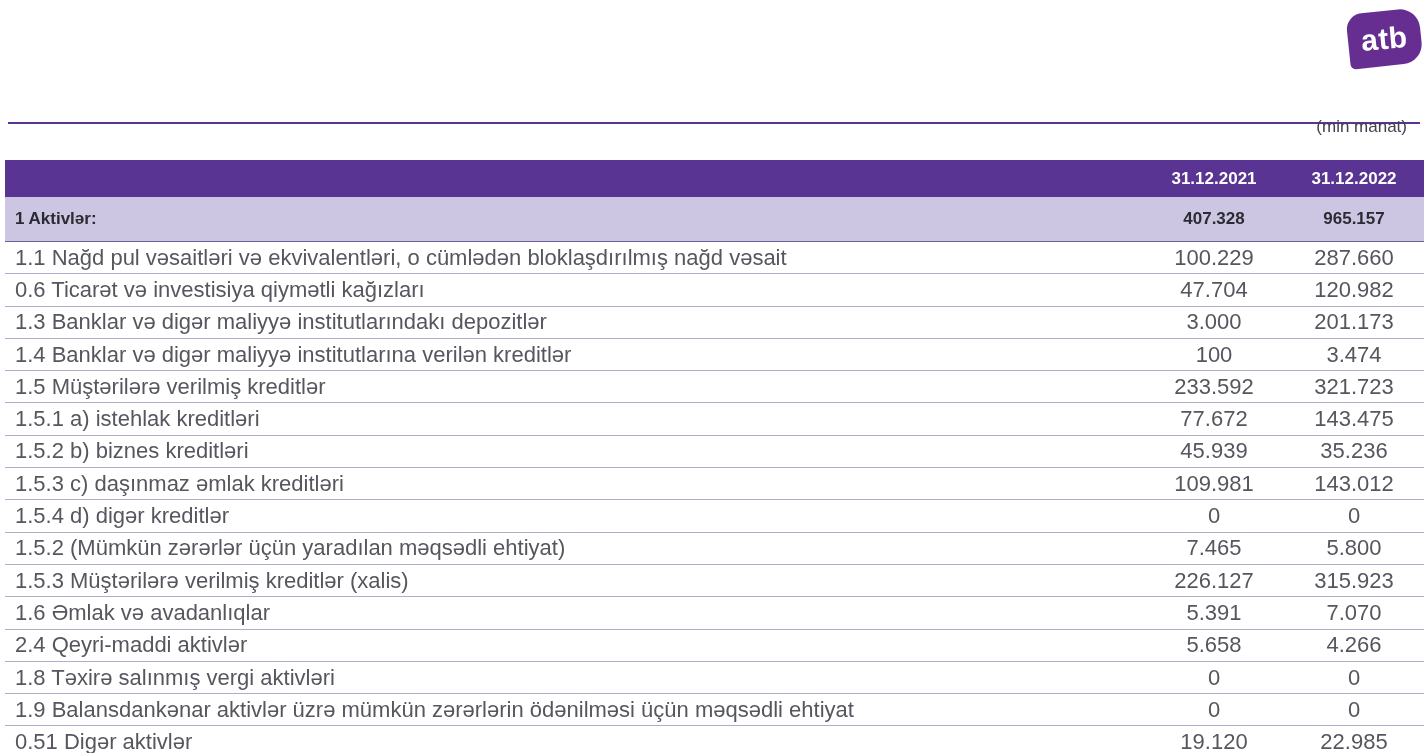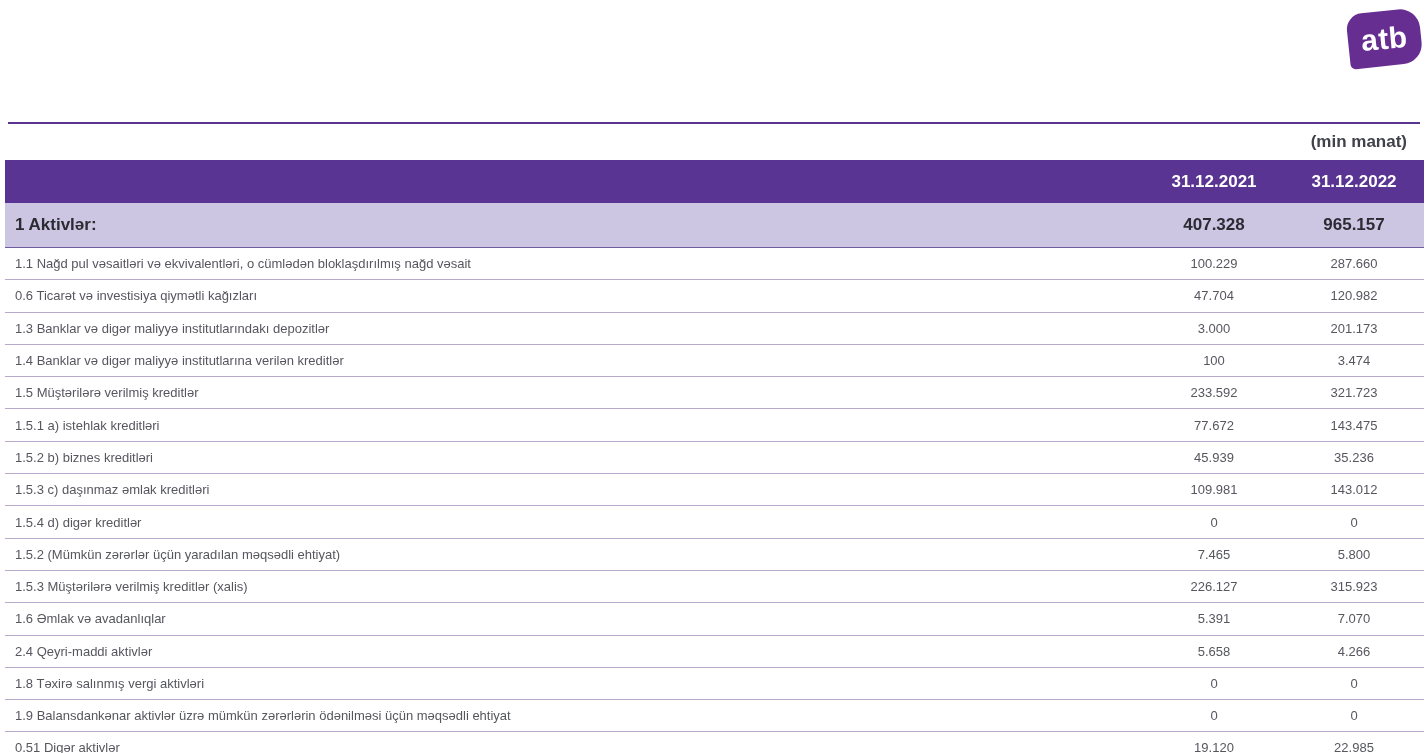--- a/index.html
+++ b/index.html
@@ -42,25 +42,24 @@
   .top-rule {
     position: absolute;
     top: 122px;
     left: 8px;
     width: 1412px;
     border-top: 2px solid #5a3492;
   }
 
   .unit-label {
     position: absolute;
-    top: 132px;
+    top: 117px;
     right: 20px;
     font-size: 17px;
     color: #41414b;
-    font-weight: bold;
   }
 
   
   .fin-table {
     position: absolute;
     top: 160px;
     left: 5px;
     width: 1419px;
   }
   .trow {
@@ -73,37 +72,37 @@
     padding-left: 10px;
     white-space: nowrap;
     overflow: hidden;
   }
   .num-cell {
     flex: 0 0 140px;
     width: 140px;
     text-align: center;
   }
   .header-row {
-    height: 43px;
+    height: 37px;
     background: #5a3492;
     color: #ffffff;
     font-weight: bold;
     font-size: 17px;
   }
   .total-row {
     height: 45px;
     background: #cdc6e2;
     color: #2b2b33;
     font-weight: bold;
     font-size: 17px;
     border-bottom: 1px solid #6f5da0;
   }
   .data-row {
     height: 32.3px;
-    font-size: 13px;
+    font-size: 22px;
     color: #56565f;
     border-bottom: 1px solid #b7aacb;
     background: #ffffff;
   }
   .data-row:last-child {
     border-bottom: 2px solid #9185b2;
   }
 </style>
 </head>
 <body>

